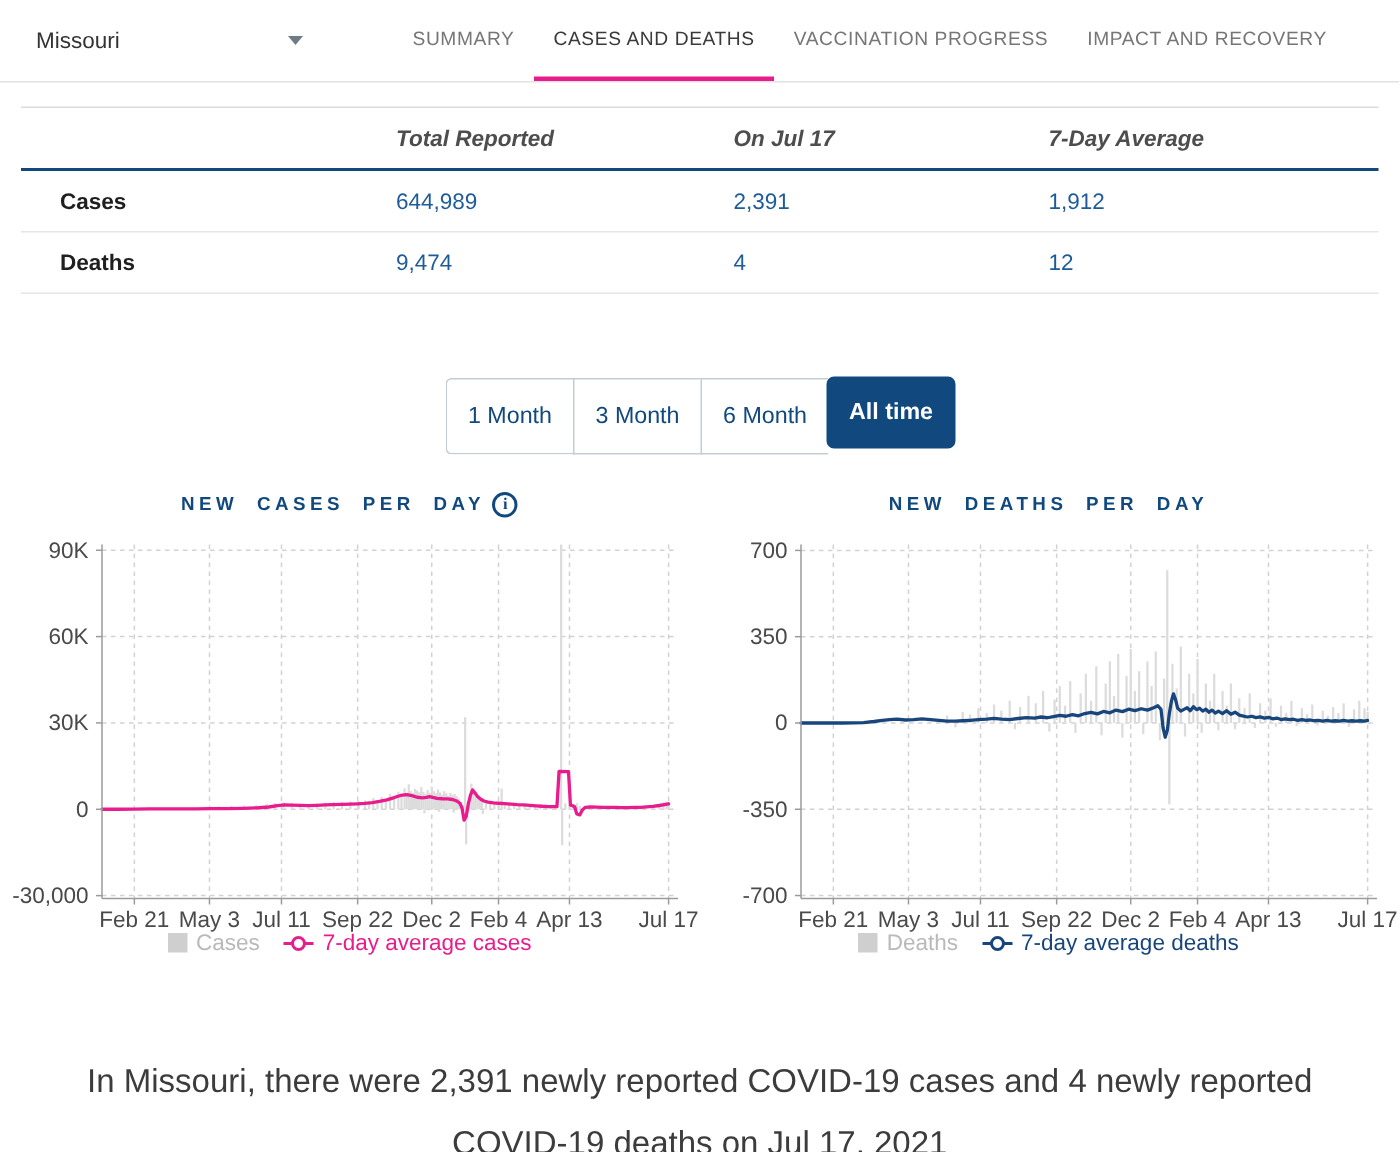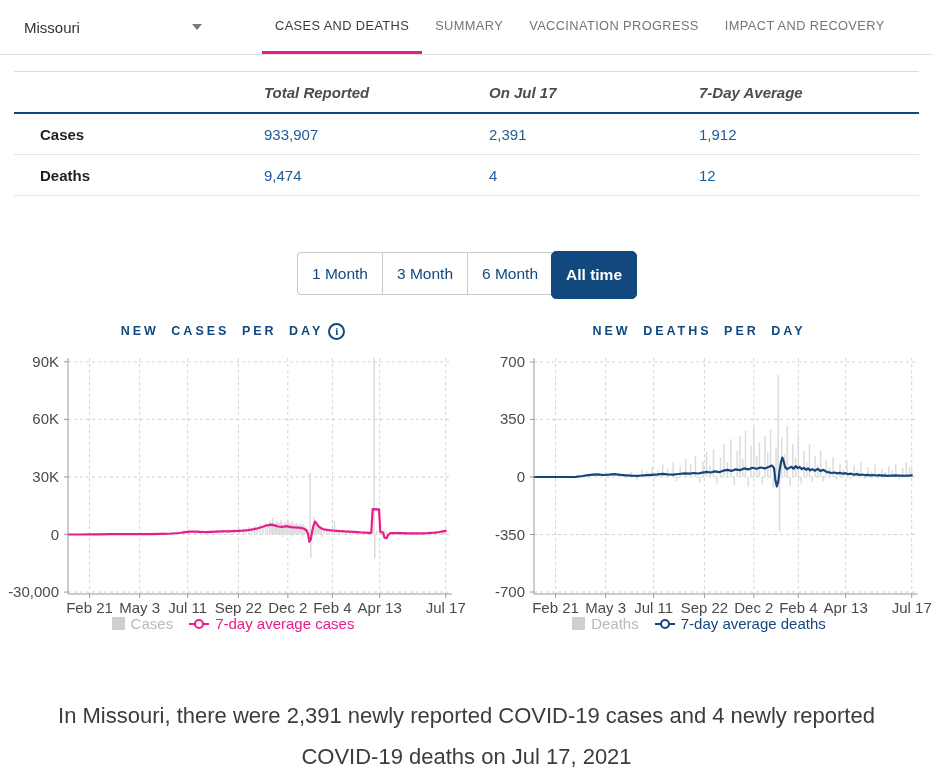--- a/index.html
+++ b/index.html
@@ -18,21 +18,21 @@
   
   .stats{margin:16px 14px 0;border-top:1px solid #dcdcdc;}
   .trow{display:grid;grid-template-columns:250px 225px 210px 1fr;align-items:center;}
   .thead{border-bottom:2px solid var(--navy);}
   .thead .cell{font-size:15px;color:#4d4d4d;font-weight:bold;padding:12px 0 11px;font-style:italic;}
   .trow.tbody{height:41px;border-bottom:1px solid #e5e5e5;font-size:15px;}
   .rowlabel{font-weight:bold;color:#1f1f1f;padding-left:26px;}
   .val{color:var(--link);}
   
   .range{display:flex;justify-content:center;margin-top:56px;}
-  .rbtn{min-width:85px;height:43px;padding:0 14px;font-size:15.5px;color:var(--navy);background:#fff;border:1px solid #c3cdd6;border-right:none;display:flex;align-items:center;justify-content:center;cursor:pointer;font-family:inherit;}
+  .rbtn{min-width:85px;height:51px;padding:0 14px;font-size:15.5px;color:var(--navy);background:#fff;border:1px solid #c3cdd6;border-right:none;display:flex;align-items:center;justify-content:center;cursor:pointer;font-family:inherit;}
   .rbtn:first-child{border-radius:4px 0 0 4px;}
   .rbtn:last-child{border-right:1px solid #c3cdd6;border-radius:0 4px 4px 0;}
   .rbtn.active{background:var(--navy);border-color:var(--navy);color:#fff;font-weight:bold;border-radius:5px;margin:-1px;height:48px;z-index:1;}
   
   .charts{display:flex;margin-top:20px;}
   .chart-card{width:466px;}
   .ctitle{display:flex;justify-content:center;align-items:center;gap:5px;color:var(--navy);font-size:12.5px;font-weight:600;letter-spacing:3px;word-spacing:6px;margin-top:2px;height:22px;}
   .info-icon{width:17px;height:17px;border:2px solid var(--navy);border-radius:50%;display:flex;align-items:center;justify-content:center;font-size:11px;font-weight:bold;letter-spacing:0;font-family:"Liberation Serif",serif;cursor:pointer;flex:none;}
   svg.plot{display:block;margin-top:6px;overflow:visible;font-family:inherit;}
   .legend{display:flex;justify-content:center;align-items:center;gap:16px;margin-top:2px;font-size:15px;}
@@ -47,37 +47,37 @@
 </style>
 </head>
 <body>
 
 <div class="header">
   <div class="selector">
     <span>Missouri</span>
     <span class="caret"></span>
   </div>
   <div class="tabs">
+    <div class="tab">SUMMARY</div>
     <div class="tab active">CASES AND DEATHS</div>
-    <div class="tab">SUMMARY</div>
     <div class="tab">VACCINATION PROGRESS</div>
     <div class="tab">IMPACT AND RECOVERY</div>
   </div>
 </div>
 
 <div class="stats">
   <div class="trow thead">
     <div class="cell"></div>
     <div class="cell">Total Reported</div>
     <div class="cell">On Jul 17</div>
     <div class="cell">7-Day Average</div>
   </div>
   <div class="trow tbody">
     <div class="rowlabel">Cases</div>
-    <div class="val">933,907</div>
+    <div class="val">644,989</div>
     <div class="val">2,391</div>
     <div class="val">1,912</div>
   </div>
   <div class="trow tbody">
     <div class="rowlabel">Deaths</div>
     <div class="val">9,474</div>
     <div class="val">4</div>
     <div class="val">12</div>
   </div>
 </div>

